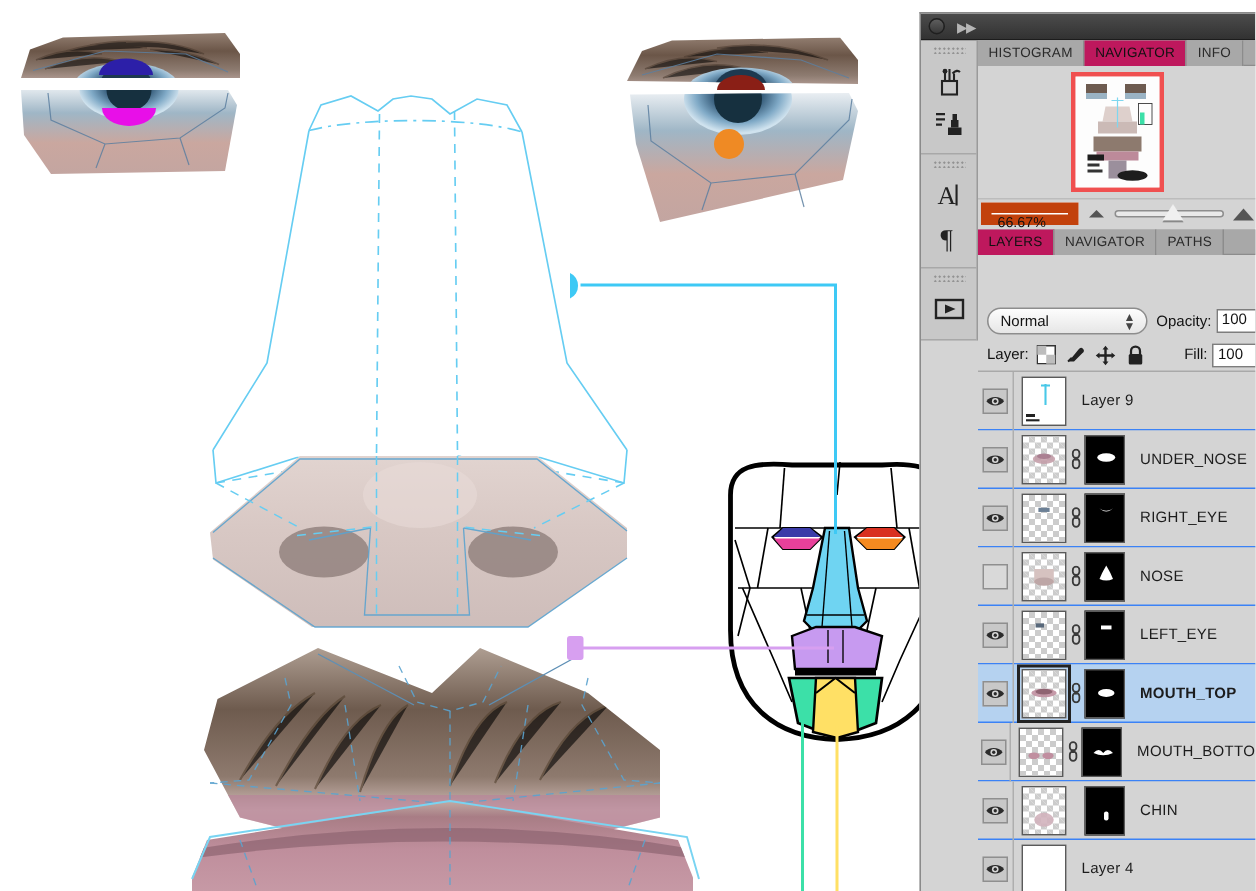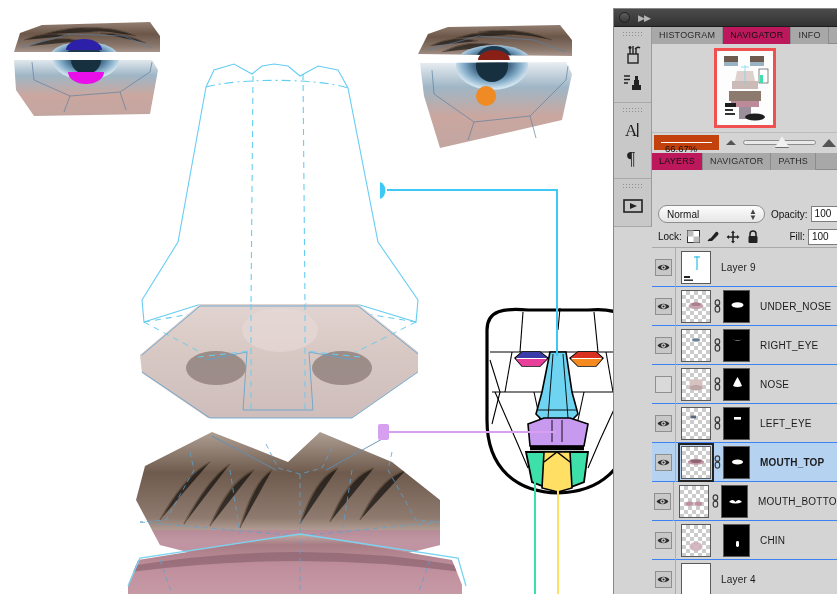--- a/index.html
+++ b/index.html
@@ -584,21 +584,21 @@
       <div id="blendrow">
         <div id="blend-select">
           <span>Normal</span>
           <span class="spinner">▲<br>▼</span>
         </div>
         <span class="fieldlabel">Opacity:</span>
         <div class="numfield">100</div>
       </div>
 
       <div id="lockrow">
-        <span class="fieldlabel" style="margin-left:0">Lock:</span>
+        <span class="fieldlabel" style="margin-left:0">Layer:</span>
         <span class="lockicon">
           <svg width="13" height="13" viewBox="0 0 13 13">
             <rect x="0.5" y="0.5" width="12" height="12" fill="#fff" stroke="#333"></rect>
             <rect x="0.5" y="0.5" width="6" height="6" fill="#bdbdbd"></rect>
             <rect x="6.5" y="6.5" width="6" height="6" fill="#bdbdbd"></rect>
           </svg>
         </span>
         <span class="lockicon">
           <svg width="14" height="13" viewBox="0 0 14 13">
             <path d="M2,11 L4.5,8.5 L9,3 q1.5,-2 3,-0.5 q1.5,1.5 -0.5,3 L6,11 Z" fill="#222"></path>

